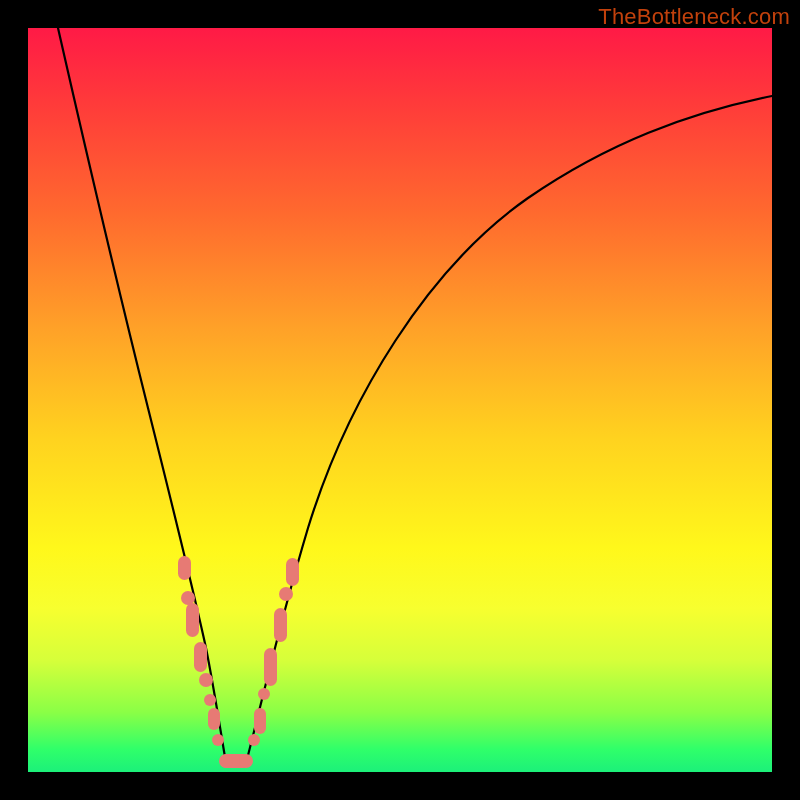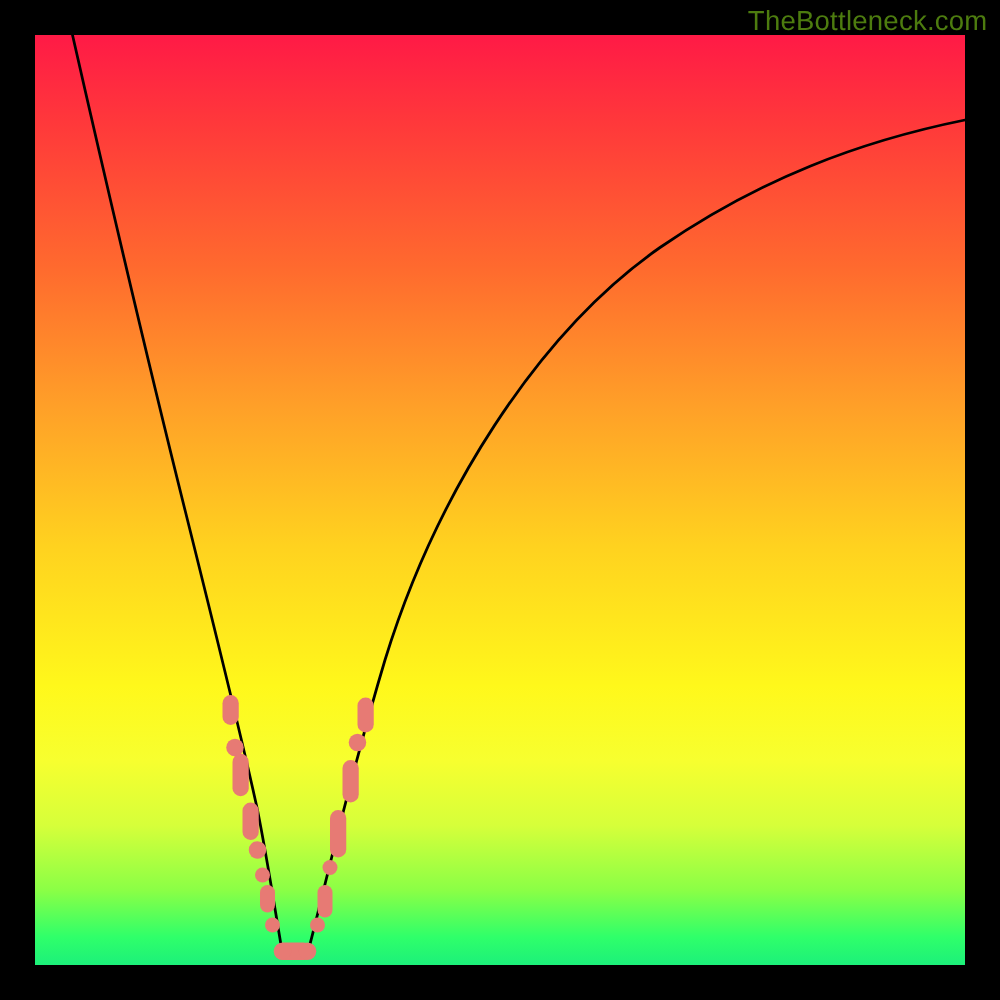--- a/index.html
+++ b/index.html
@@ -38,21 +38,21 @@
       #d6ff3a 85%,
       #8aff46 92%,
       #2fff6a 97%,
       #1cf07a 100%
     );
   }
   .watermark {
     position: absolute;
     top: 4px;
     right: 10px;
-    color: #4d7c0f;
+    color: #c2410c;
     font-size: 22px;
     font-weight: 500;
     letter-spacing: 0.2px;
     user-select: none;
   }
   svg.curves {
     position: absolute;
     top: 0;
     left: 0;
     width: 744px;

